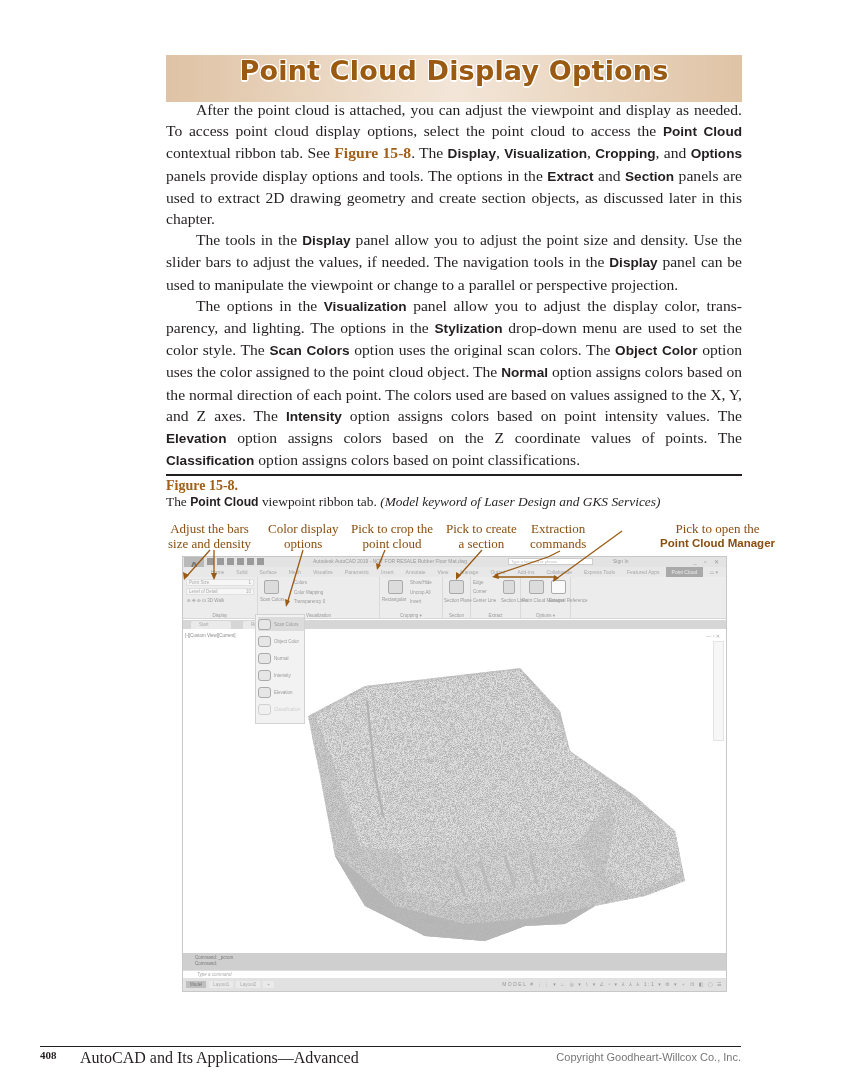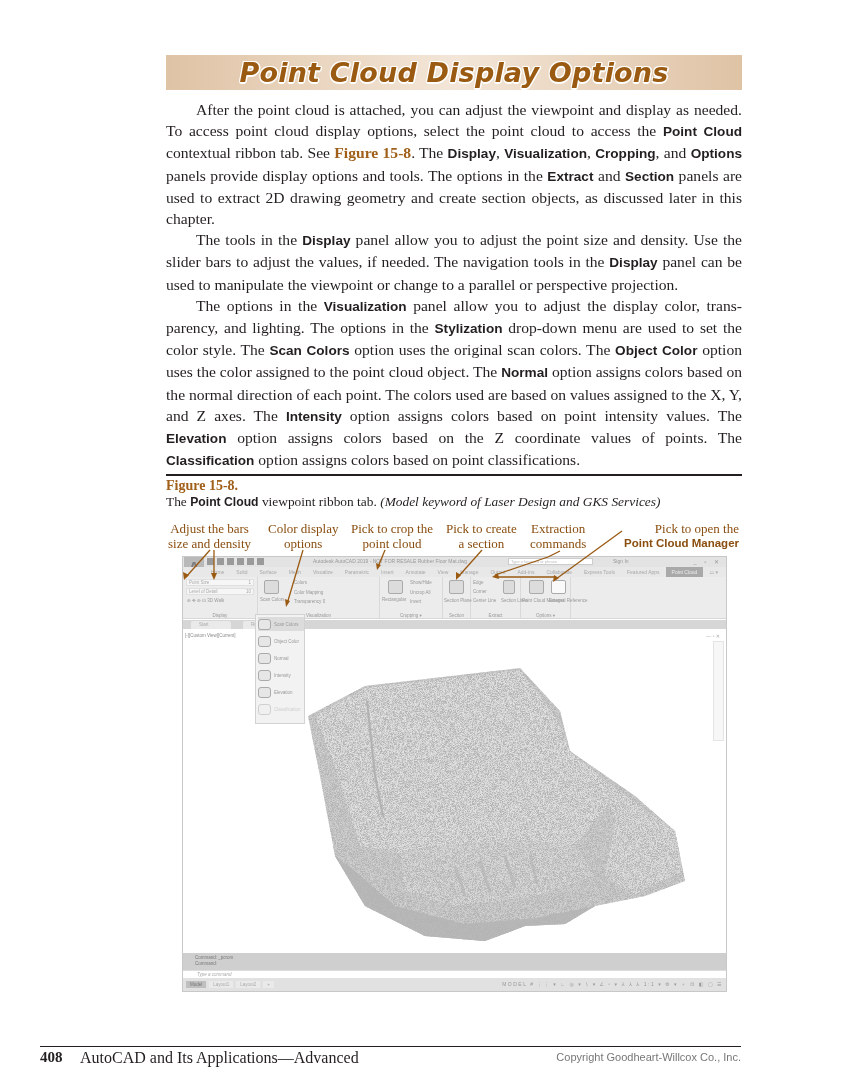--- a/index.html
+++ b/index.html
@@ -1,22 +1,22 @@
 <!DOCTYPE html>
 <html><head>
 <meta charset="utf-8">
 <style>
   * { box-sizing: border-box; margin: 0; padding: 0; }
   html, body { width: 849px; height: 1087px; background: #ffffff; overflow: hidden; }
   body { position: relative; font-family: "Liberation Serif", "DejaVu Serif", serif; color: #231f20; }
 
   .title-bar {
-    position: absolute; left: 166px; top: 55px; width: 576px; height: 35px;
+    position: absolute; left: 166px; top: 55px; width: 576px; height: 47px;
     background: linear-gradient(90deg, #dfc3a5 0%, #f3e6d8 50%, #dfc3a5 100%);
-    display: flex; align-items: center; justify-content: center; font-style: italic;
+    display: flex; align-items: flex-start; justify-content: center;
   }
   .title-bar h1 {
     font-family: "DejaVu Sans", "Liberation Sans", sans-serif;
     font-weight: bold; font-size: 27px; color: #9a5a12; letter-spacing: 0.2px;
     text-shadow: 1px 1px 0 #fff, -1px -1px 0 #fff, 1px -1px 0 #fff, -1px 1px 0 #fff, 0 1.5px 0 #fff, 1.5px 0 0 #fff;
   }
 
   .body-text {
     position: absolute; left: 166px; top: 99px; width: 576px;
     font-size: 15.6px; line-height: 21.2px; text-align: justify;
@@ -84,21 +84,21 @@
   .cmdinput { position: absolute; left: 0; top: 413px; width: 100%; height: 8px; background: #fff; border-top: 1px solid #ddd; font-size: 4.5px; color: #aaa; padding-left: 14px; padding-top: 1px; font-style: italic; }
   .statusbar { position: absolute; left: 0; top: 421px; width: 100%; height: 14px; background: #e1e1e1; }
   .layout-tabs { position: absolute; left: 3px; top: 3px; display: flex; gap: 3px; }
   .layout-tabs span { font-size: 4.5px; color: #aaa; background: #eaeaea; padding: 1px 4px; }
   .layout-tabs span.on { background: #bfbfbf; color: #777; }
   .status-icons { position: absolute; right: 3px; top: 3px; font-size: 5px; color: #999; letter-spacing: 1.5px; }
 
   .arrows { position: absolute; left: 0; top: 0; width: 849px; height: 1087px; pointer-events: none; }
 
   .footer-rule { position: absolute; left: 40px; top: 1046px; width: 701px; height: 1px; background: #231f20; }
-  .pagenum { position: absolute; left: 40px; top: 1049px; font-weight: bold; font-size: 15px; }
+  .pagenum { position: absolute; left: 40px; top: 1049px; font-weight: bold; font-size: 11px; }
   .booktitle { position: absolute; left: 80px; top: 1049px; font-size: 16px; }
   .copyright { position: absolute; right: 108px; top: 1051px; font-family: "Liberation Sans", sans-serif; font-size: 11px; color: #777; }
 </style>
 </head>
 <body>
 
 <div class="title-bar">
   <h1>Point Cloud Display Options</h1>
 </div>
 
@@ -125,21 +125,21 @@
     <div>point cloud</div>
   </div>
 <div class="callout" style="left:446px;">
     <div>Pick to create</div>
     <div>a section</div>
   </div>
 <div class="callout" style="left:530px;">
     <div>Extraction</div>
     <div>commands</div>
   </div>
-<div class="callout" style="left:624px;text-align:right;">
+<div class="callout" style="left:660px;text-align:center;">
     <div>Pick to open the</div>
     <div class="bl">Point Cloud Manager</div>
   </div>
 
 <div class="screen">
   <div class="titlerow">
     <span class="qat">
       <span></span>
       <span></span>
       <span></span>

